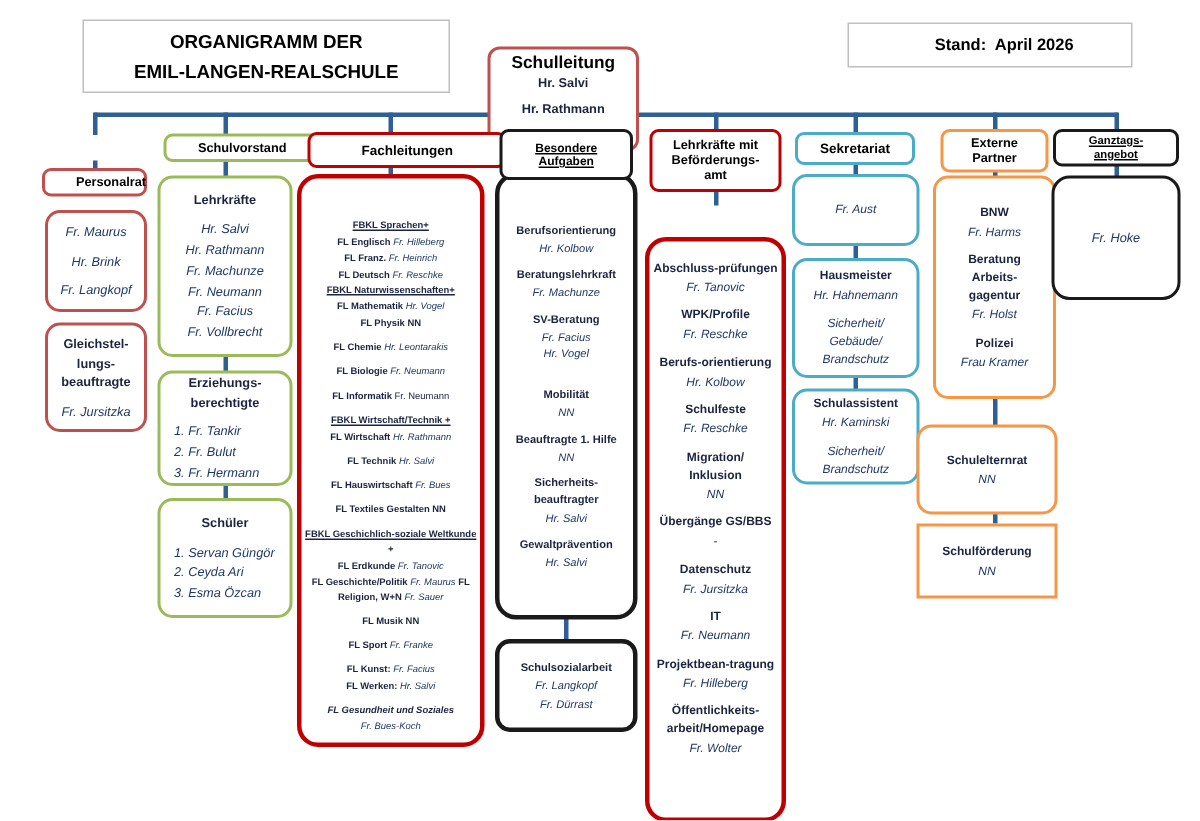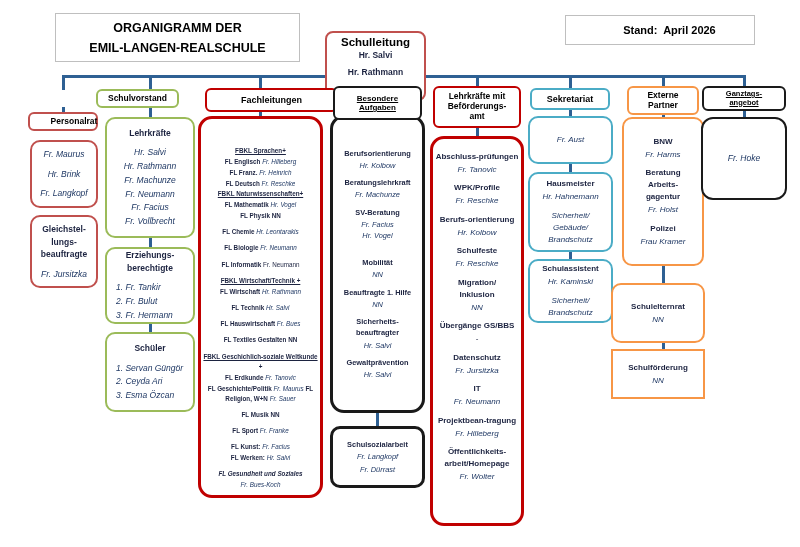--- a/index.html
+++ b/index.html
@@ -52,21 +52,21 @@
   .standbox{position:absolute;left:565px;top:15px;width:190px;height:30px;z-index:2;
     display:flex;align-items:center;justify-content:center;font-weight:700;font-size:11px;color:#000;box-sizing:border-box;white-space:pre;padding-left:19px;}
   .schulleitung{left:325px;top:8px;width:101px;height:70px;border-radius:8px;}
   .sl-label{font-weight:700;font-size:11.5px;color:#000;margin-bottom:2px;}
   .schulleitung .ln{font-size:8.5px;line-height:1.3;}
   
   .hinweis{position:absolute;left:526px;top:442px;width:266px;height:70px;z-index:2;box-sizing:border-box;
     padding:6px 9px;font-size:11.5px;line-height:1.35;color:#000;font-weight:600;text-align:left;}
   .hinweis-h{font-weight:700;text-decoration:underline;margin-bottom:2px;}
   .hinweis a{color:#2E79D2;text-decoration:none;font-weight:600;}
-  .pad-b30{padding-bottom:30px;}
+  .pad-b30{padding-bottom:30px;margin-top:22px;}
   .pad-t24{padding-top:24px;}
 </style>
 </head>
 <body>
 
 <div id="canvas">
 
   <div class="titlebox b-gray">ORGANIGRAMM DER
 EMIL-LANGEN-REALSCHULE</div>
 
@@ -102,21 +102,21 @@
   <div class="stub" style="left:475.5px;top:127px;height:10px;"></div>
   <div class="stub" style="left:568.5px;top:109px;height:8px;"></div>
   <div class="stub" style="left:568.5px;top:163px;height:10px;"></div>
   <div class="stub" style="left:568.5px;top:251px;height:9px;"></div>
   <div class="stub" style="left:661.5px;top:114px;height:4px;"></div>
   <div class="stub" style="left:661.5px;top:265px;height:19px;"></div>
   <div class="stub" style="left:661.5px;top:342px;height:8px;"></div>
   <div class="stub" style="left:743px;top:110px;height:8px;"></div>
 
   <div class="hd b-redsoft fs85" style="left:28px;top:89px;width:70px;height:19px;padding-left:23px;">Personalrat</div>
-  <div class="hd b-green fs85" style="left:96px;top:89px;width:83px;height:19px;">Schulvorstand</div>
+  <div class="hd b-green fs85" style="left:109px;top:89px;width:105px;height:19px;">Schulvorstand</div>
   <div class="hd b-red-t fs9" style="left:205px;top:88px;width:133px;height:24px;">Fachleitungen</div>
   <div class="hd b-black-t fs8 u" style="left:333px;top:86px;width:89px;height:34px;">Besondere
 Aufgaben</div>
   <div class="hd b-red-t fs85" style="left:433px;top:86px;width:88px;height:42px;">Lehrkräfte mit
 Beförderungs-
 amt</div>
   <div class="hd b-cyan fs9" style="left:530px;top:88px;width:80px;height:22px;">Sekretariat</div>
   <div class="hd b-orange fs85" style="left:627px;top:86px;width:72px;height:29px;">Externe
 Partner</div>
   <div class="hd b-black-t fs75h u" style="left:702px;top:86px;width:84px;height:25px;">Ganztags-

